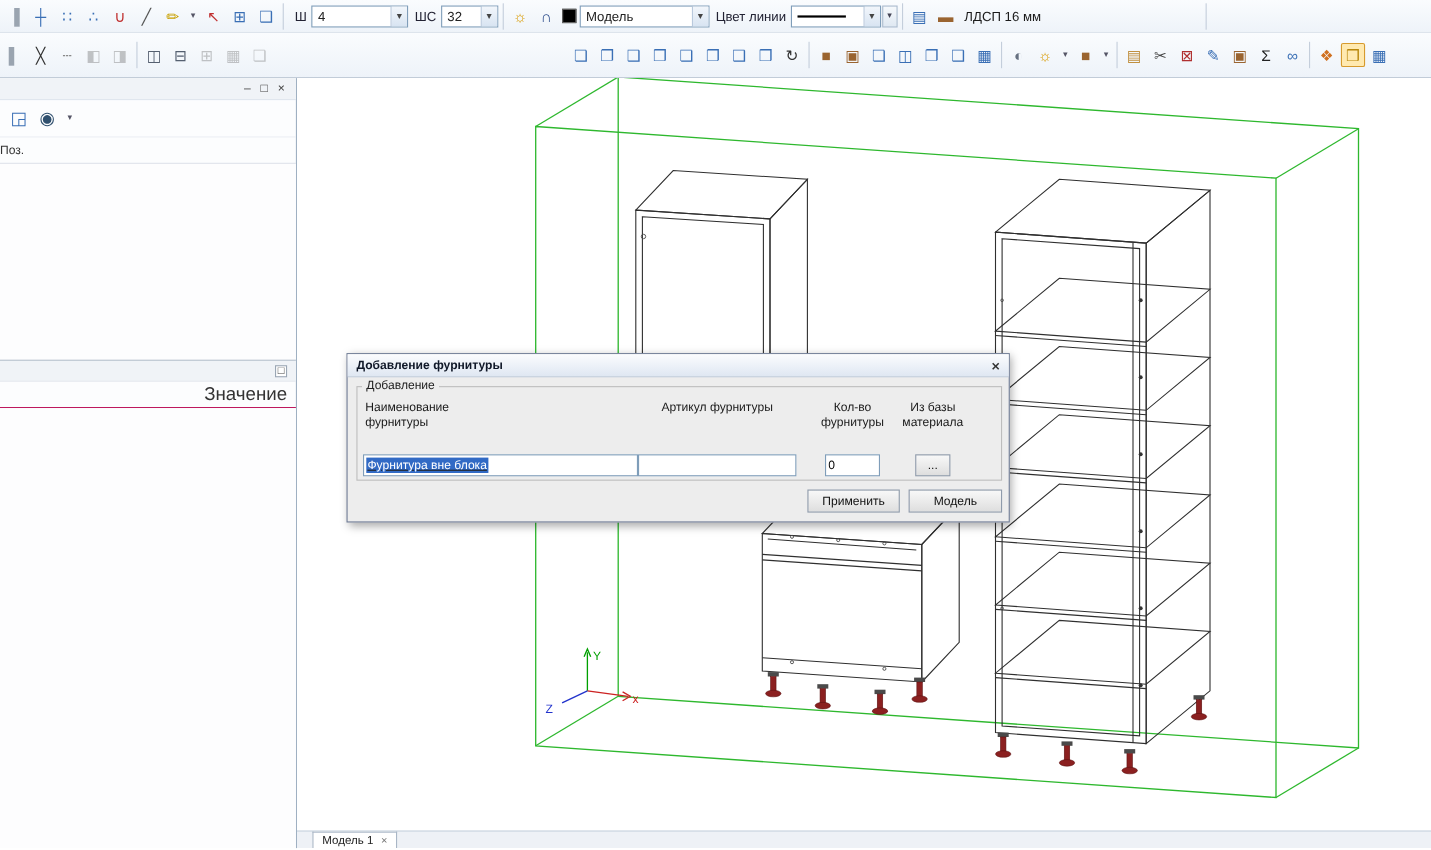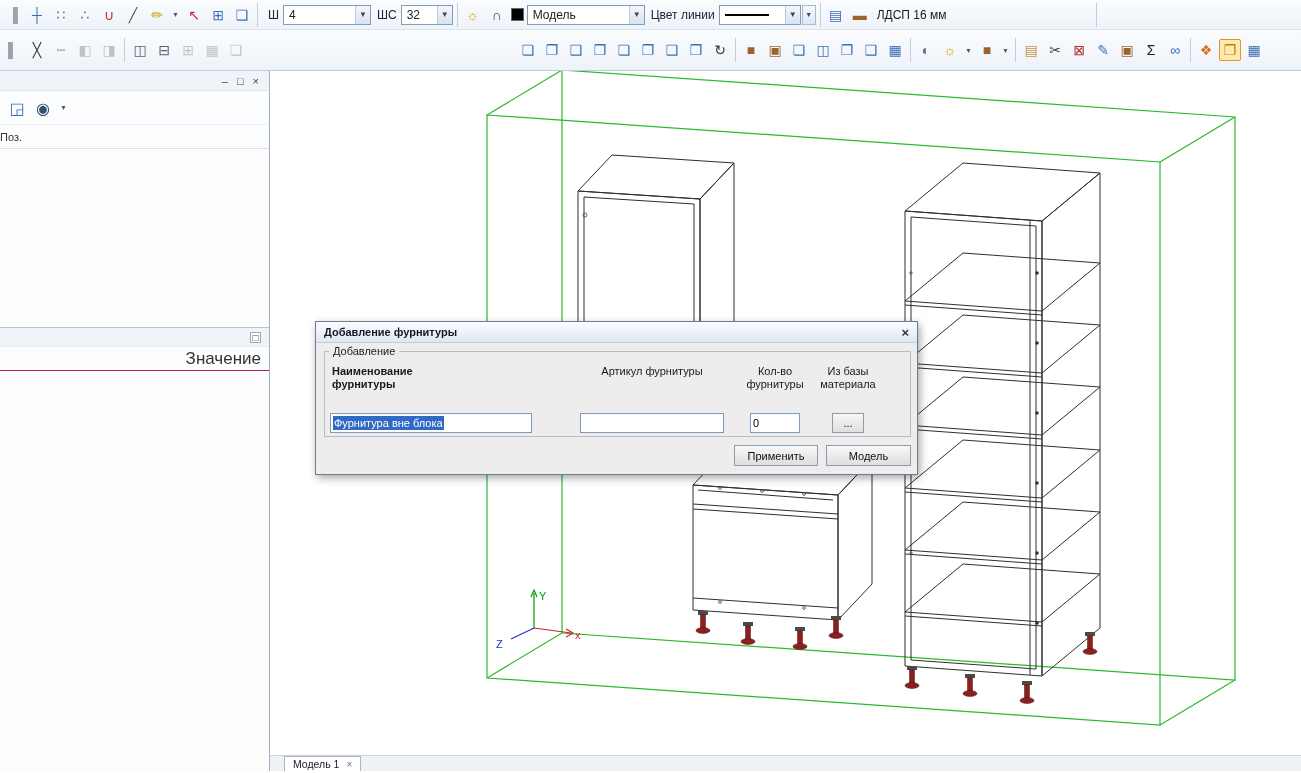--- a/index.html
+++ b/index.html
@@ -105,29 +105,29 @@
     padding:0 8px; font-weight:bold; color:#101828;
   }
   .dlg-close { margin-left:auto; font-weight:bold; font-size:13px; color:#333; cursor:default; line-height:13px; }
   .dlg-body { position:relative; height:132px; }
   fieldset.fgroup {
     position:absolute; left:8px; top:2px; width:587px; height:92px;
     border:1px solid #bdbdbd; margin:0; padding:0;
   }
   fieldset.fgroup legend { font-size:11px; color:#222; padding:0 4px; margin-left:4px; }
   .lbl { position:absolute; font-size:11px; line-height:13px; color:#1a1a1a; }
-  .lbl-name    { left:7px;  top:8px;  width:104px; text-align:left;font-weight:bold; }
+  .lbl-name    { left:7px;  top:8px;  width:104px; text-align:left; }
   .lbl-article { left:255px; top:8px; width:144px; text-align:center; }
   .lbl-qty     { left:420px; top:8px; width:60px;  text-align:center; }
   .lbl-db      { left:488px; top:8px; width:70px;  text-align:center; }
   .fake-input, .inp {
     position:absolute; top:56px; height:20px; border:1px solid #7f9db9; background:#fff;
     font-size:11px; font-family:"Liberation Sans",sans-serif; padding:1px 2px;
   }
-  .fake-input { left:5px; width:202px; line-height:16px; }
+  .fake-input { left:5px; width:250px; line-height:16px;text-decoration:underline; }
   .fake-input .selected { background:var(--selection,#316ac5); color:#fff; padding:1px 1px; }
   .inp-article { left:255px; width:144px; }
   .inp-qty { left:425px; width:50px; }
   .btn {
     font-size:11px; font-family:"Liberation Sans",sans-serif;
     background:linear-gradient(#f8f8f8,#dedede); border:1px solid #8f9bab; color:#111;
     cursor:default;
   }
   .btn-browse { position:absolute; left:507px; top:56px; width:32px; height:20px; }
   .btn-apply  { position:absolute; left:418px; top:102px; width:84px; height:21px; }

